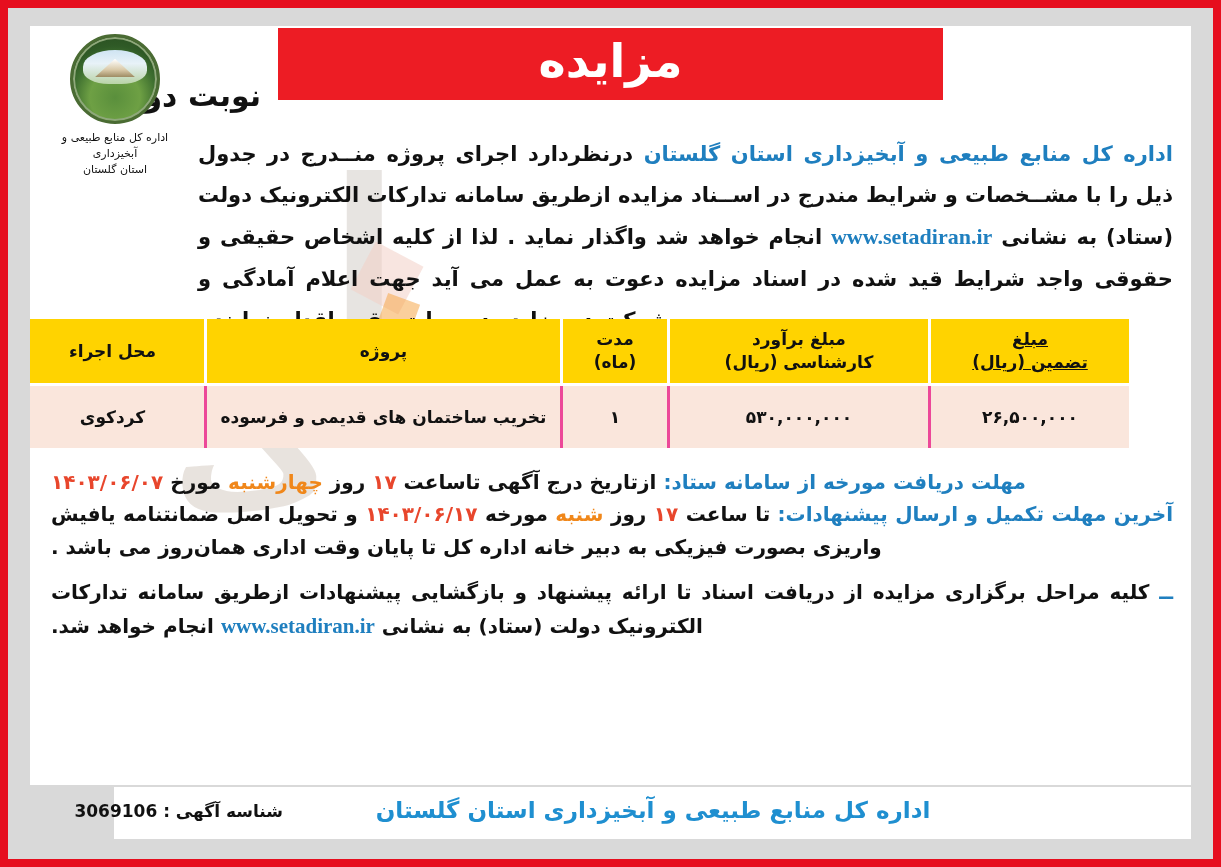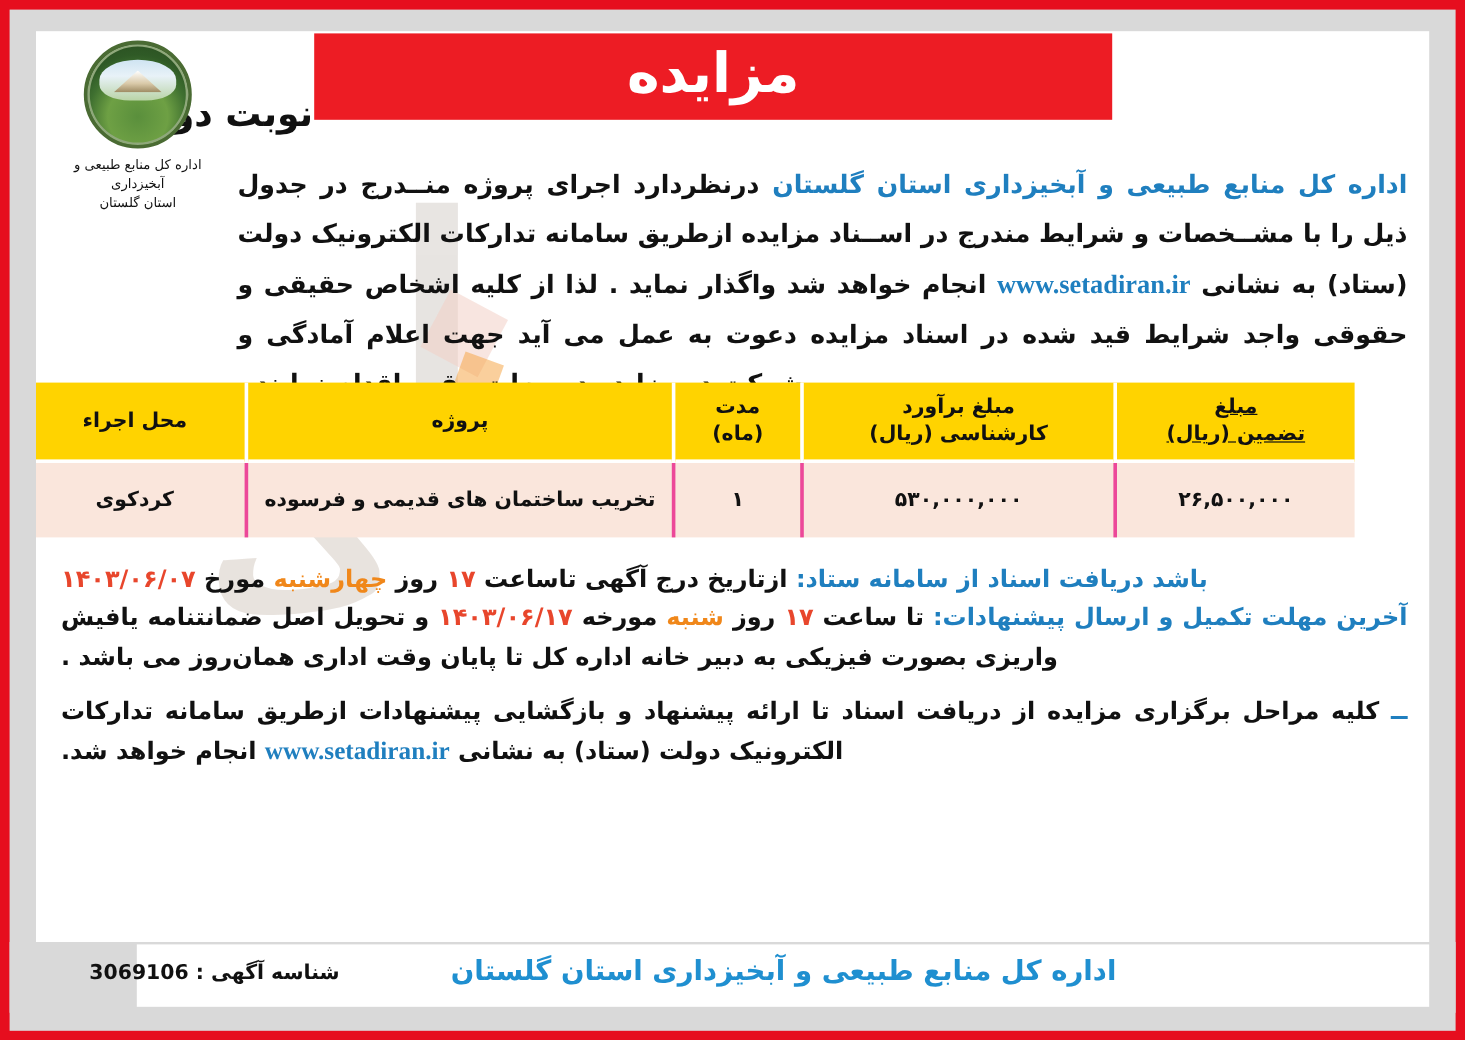--- a/index.html
+++ b/index.html
@@ -67,21 +67,21 @@
 
   
   #header-row {
     position: absolute;
     left: 0; top: 0;
     width: 1161px; height: 118px;
     z-index: 2;
   }
   #title-banner {
     position: absolute;
-    right: 264px;
+    right: 248px;
     top: 2px;
     width: 665px;
     height: 72px;
     background: #ed1c24;
     display: flex;
     align-items: center;
     justify-content: center;
   }
   #title-banner .t {
     color: #ffffff;
@@ -334,21 +334,21 @@
           <td>۱</td>
           <td>تخریب ساختمان های قدیمی و فرسوده</td>
           <td>کردکوی</td>
         </tr>
       </tbody>
     </table>
 
     <div id="body-text">
 
       <div class="line left">
-        <span class="lbl-blue">باشد دریافت اسناد از سامانه ستاد:</span><span> ازتاریخ درج آگهی تاساعت </span><span class="hl-red">۱۷</span><span> روز </span><span class="hl-orange">چهارشنبه</span><span> مورخ </span><span class="hl-red">۱۴۰۳/۰۶/۰۷</span>
+        <span class="lbl-blue">مهلت دریافت مورخه از سامانه ستاد:</span><span> ازتاریخ درج آگهی تاساعت </span><span class="hl-red">۱۷</span><span> روز </span><span class="hl-orange">چهارشنبه</span><span> مورخ </span><span class="hl-red">۱۴۰۳/۰۶/۰۷</span>
       </div>
 
       <div class="line">
         <span class="lbl-blue">آخرین مهلت تکمیل و ارسال پیشنهادات:</span><span> تا ساعت </span><span class="hl-red">۱۷</span><span> روز </span><span class="hl-orange">شنبه</span><span> مورخه </span><span class="hl-red">۱۴۰۳/۰۶/۱۷</span><span> و تحویل اصل ضمانتنامه یافیش واریزی بصورت فیزیکی به دبیر خانه اداره کل تا پایان وقت اداری همان‌روز می باشد .</span>
       </div>
 
       <div class="line para">
         <span class="dash">ــ</span>
         <span>کلیه مراحل برگزاری مزایده از دریافت اسناد تا ارائه پیشنهاد و بازگشایی پیشنهادات ازطریق سامانه تدارکات الکترونیک دولت (ستاد) به نشانی </span><span class="url2">www.setadiran.ir</span><span> انجام خواهد شد.</span>
       </div>

